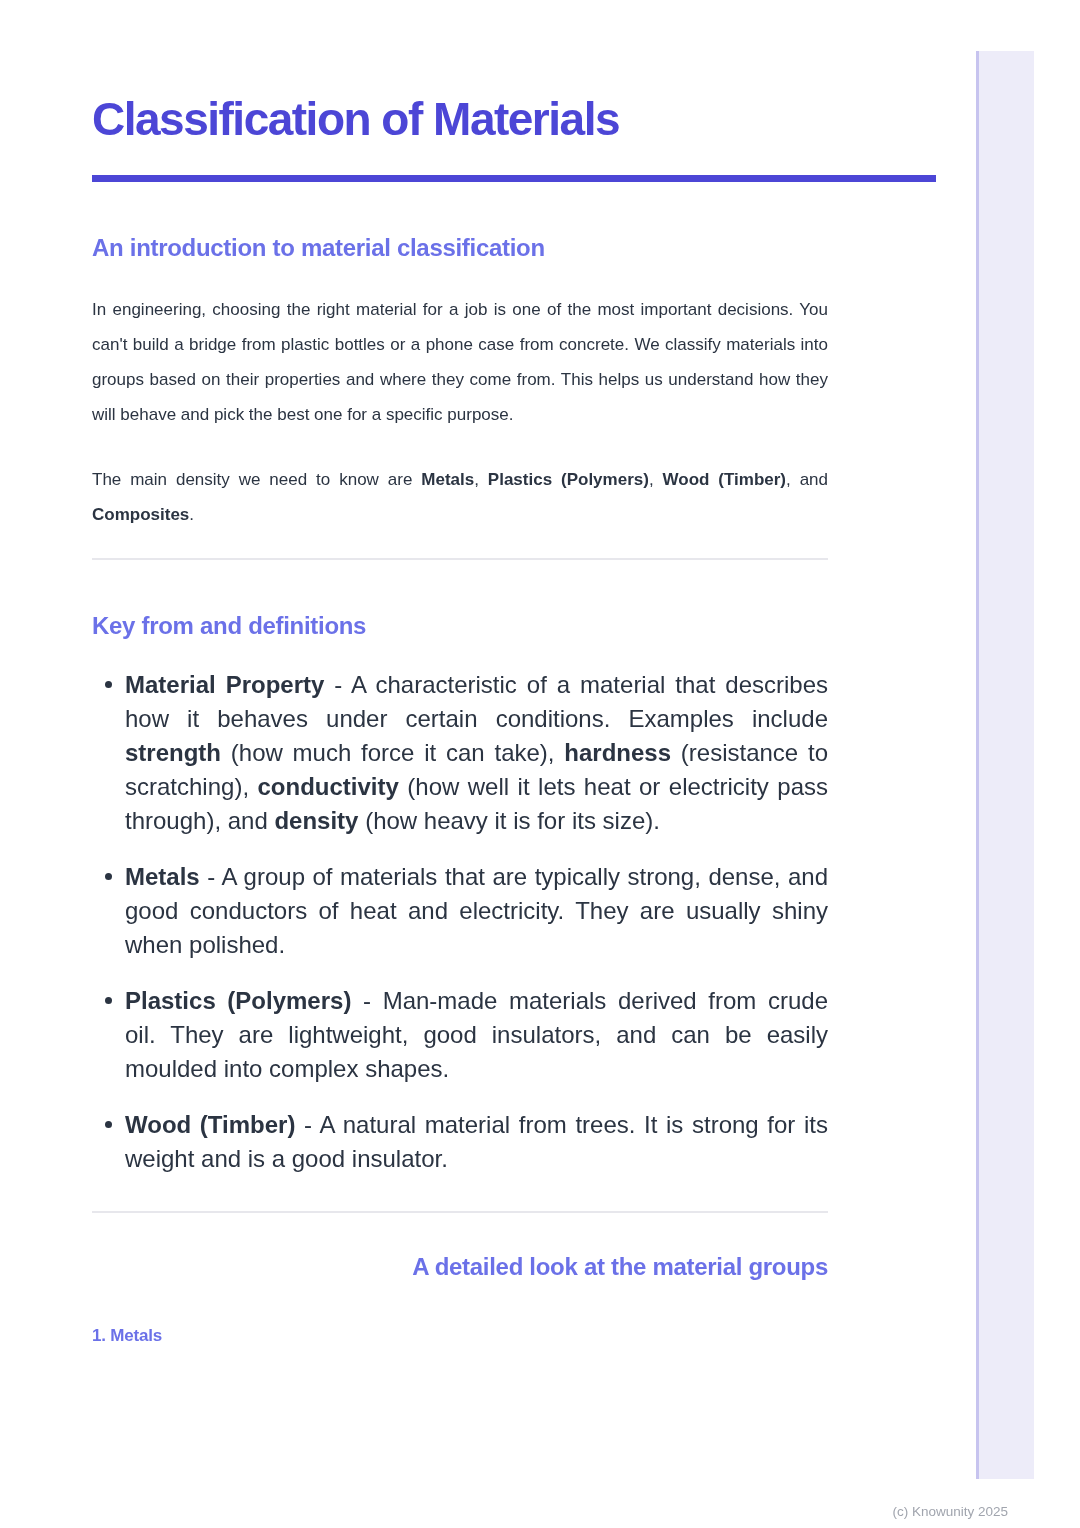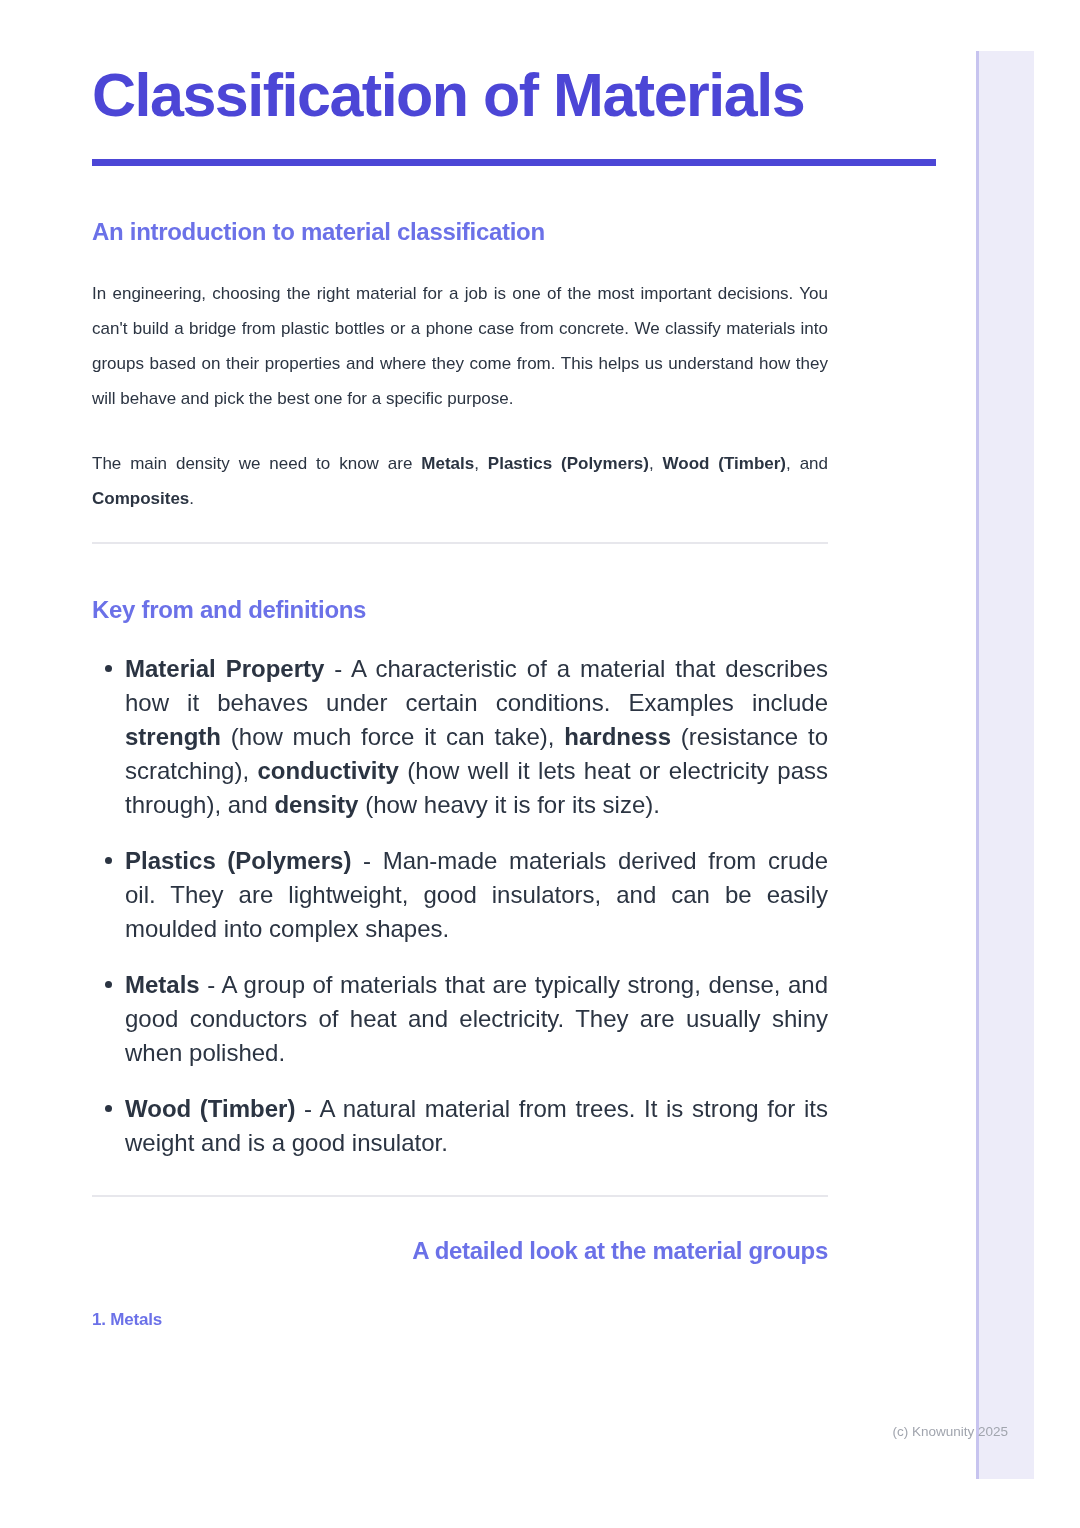--- a/index.html
+++ b/index.html
@@ -21,22 +21,22 @@
   .edge-strip{
     position:absolute;left:976px;top:51px;width:58px;height:1428px;
     background:var(--strip-fill);
     border-left:3px solid var(--strip-border);
     box-sizing:border-box;z-index:1;
   }
   .content{
     position:absolute;left:92px;top:0;width:736px;z-index:2;
   }
   .page-title{
-    margin:0;padding-top:62px;
-    font-size:61px;font-weight:700;letter-spacing:-1.5px;line-height:1.1;
+    margin:0;padding-top:94px;
+    font-size:46px;font-weight:700;letter-spacing:-1.5px;line-height:1.1;
     color:var(--accent-dark);
   }
   .title-rule{
     margin-top:30px;width:844px;height:7px;border:none;
     background:var(--accent-dark);
   }
   .h2{
     margin:52px 0 0 0;
     font-size:24px;font-weight:700;letter-spacing:-0.3px;
     color:var(--accent);
@@ -66,21 +66,21 @@
     background:var(--body-text);
   }
   .h2.detail{margin-top:40px;text-align:right;}
   .h3{
     margin:45px 0 0 0;
     font-size:17px;font-weight:700;letter-spacing:-0.2px;
     color:var(--accent);
   }
   .rich b, .rich span.b{font-weight:700;}
   .footer-note{
-    position:absolute;top:1424px;right:72px;z-index:3;
+    position:absolute;top:1504px;right:72px;z-index:3;
     font-size:13.5px;color:var(--footer-text);
   }
 </style>
 </head>
 <body>
 
 <div class="edge-strip"></div>
 
 <div class="content">
 
@@ -98,25 +98,25 @@
 
   <h2 class="h2">Key from and definitions</h2>
 
   <ul class="terms-list">
     <li>
       <span class="bullet-dot"></span>
       <span class="rich"><span class="b">Material Property</span><span> - A characteristic of a material that describes how it behaves under certain conditions. Examples include </span><span class="b">strength</span><span> (how much force it can take), </span><span class="b">hardness</span><span> (resistance to scratching), </span><span class="b">conductivity</span><span> (how well it lets heat or electricity pass through), and </span><span class="b">density</span><span> (how heavy it is for its size).</span></span>
     </li>
     <li>
       <span class="bullet-dot"></span>
-      <span class="rich"><span class="b">Plastics (Polymers)</span><span> - Man-made materials derived from crude oil. They are lightweight, good insulators, and can be easily moulded into complex shapes.</span></span>
+      <span class="rich"><span class="b">Metals</span><span> - A group of materials that are typically strong, dense, and good conductors of heat and electricity. They are usually shiny when polished.</span></span>
     </li>
     <li>
       <span class="bullet-dot"></span>
-      <span class="rich"><span class="b">Metals</span><span> - A group of materials that are typically strong, dense, and good conductors of heat and electricity. They are usually shiny when polished.</span></span>
+      <span class="rich"><span class="b">Plastics (Polymers)</span><span> - Man-made materials derived from crude oil. They are lightweight, good insulators, and can be easily moulded into complex shapes.</span></span>
     </li>
     <li>
       <span class="bullet-dot"></span>
       <span class="rich"><span class="b">Wood (Timber)</span><span> - A natural material from trees. It is strong for its weight and is a good insulator.</span></span>
     </li>
   </ul>
 
   <hr class="divider second">
 
   <h2 class="h2 detail">A detailed look at the material groups</h2>

